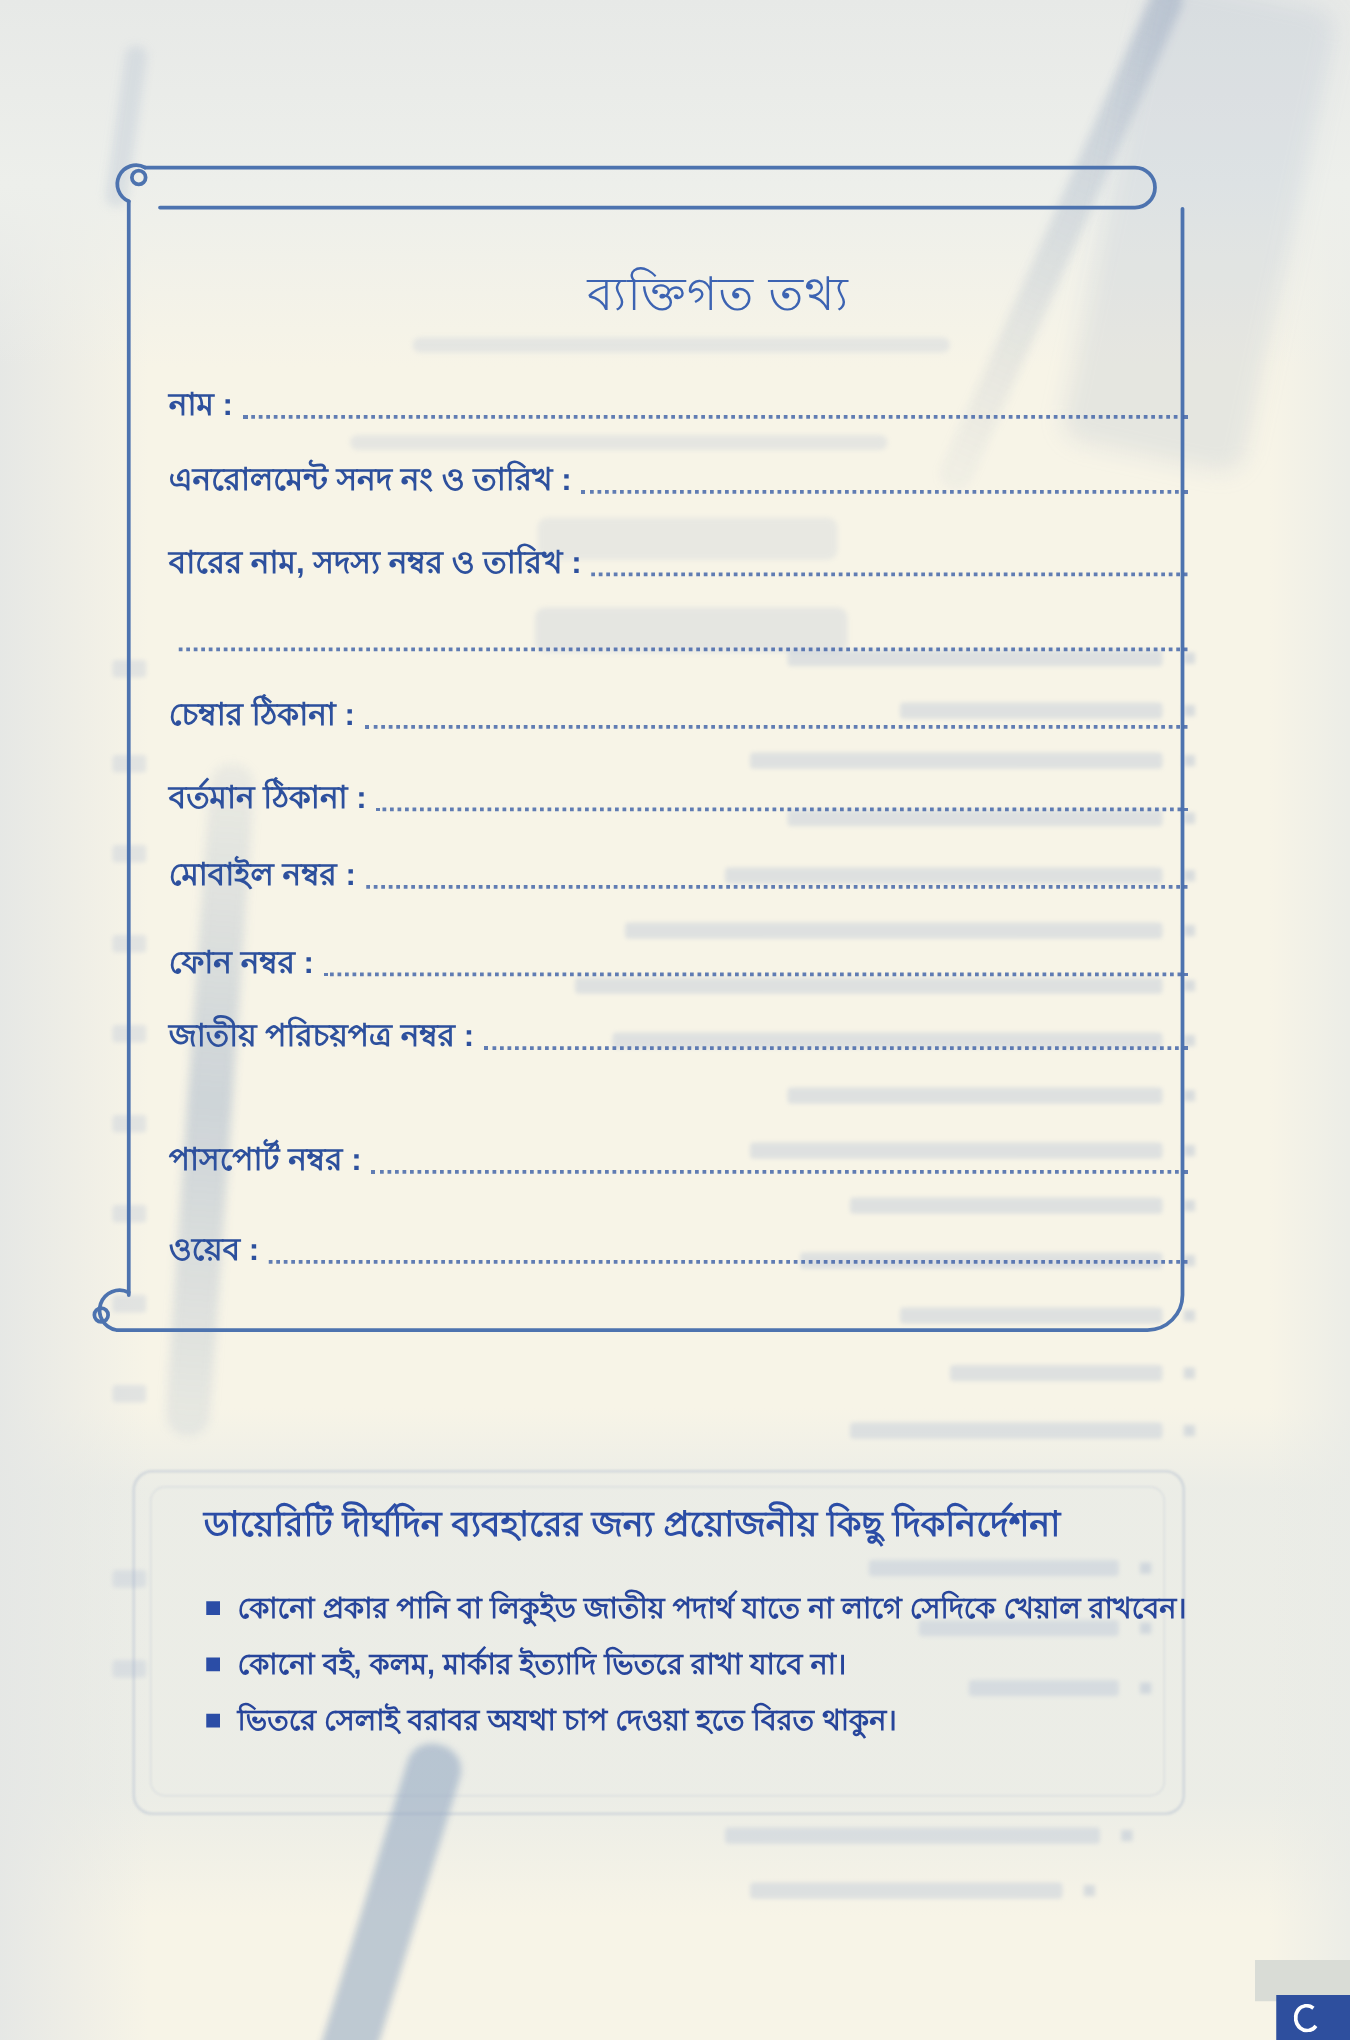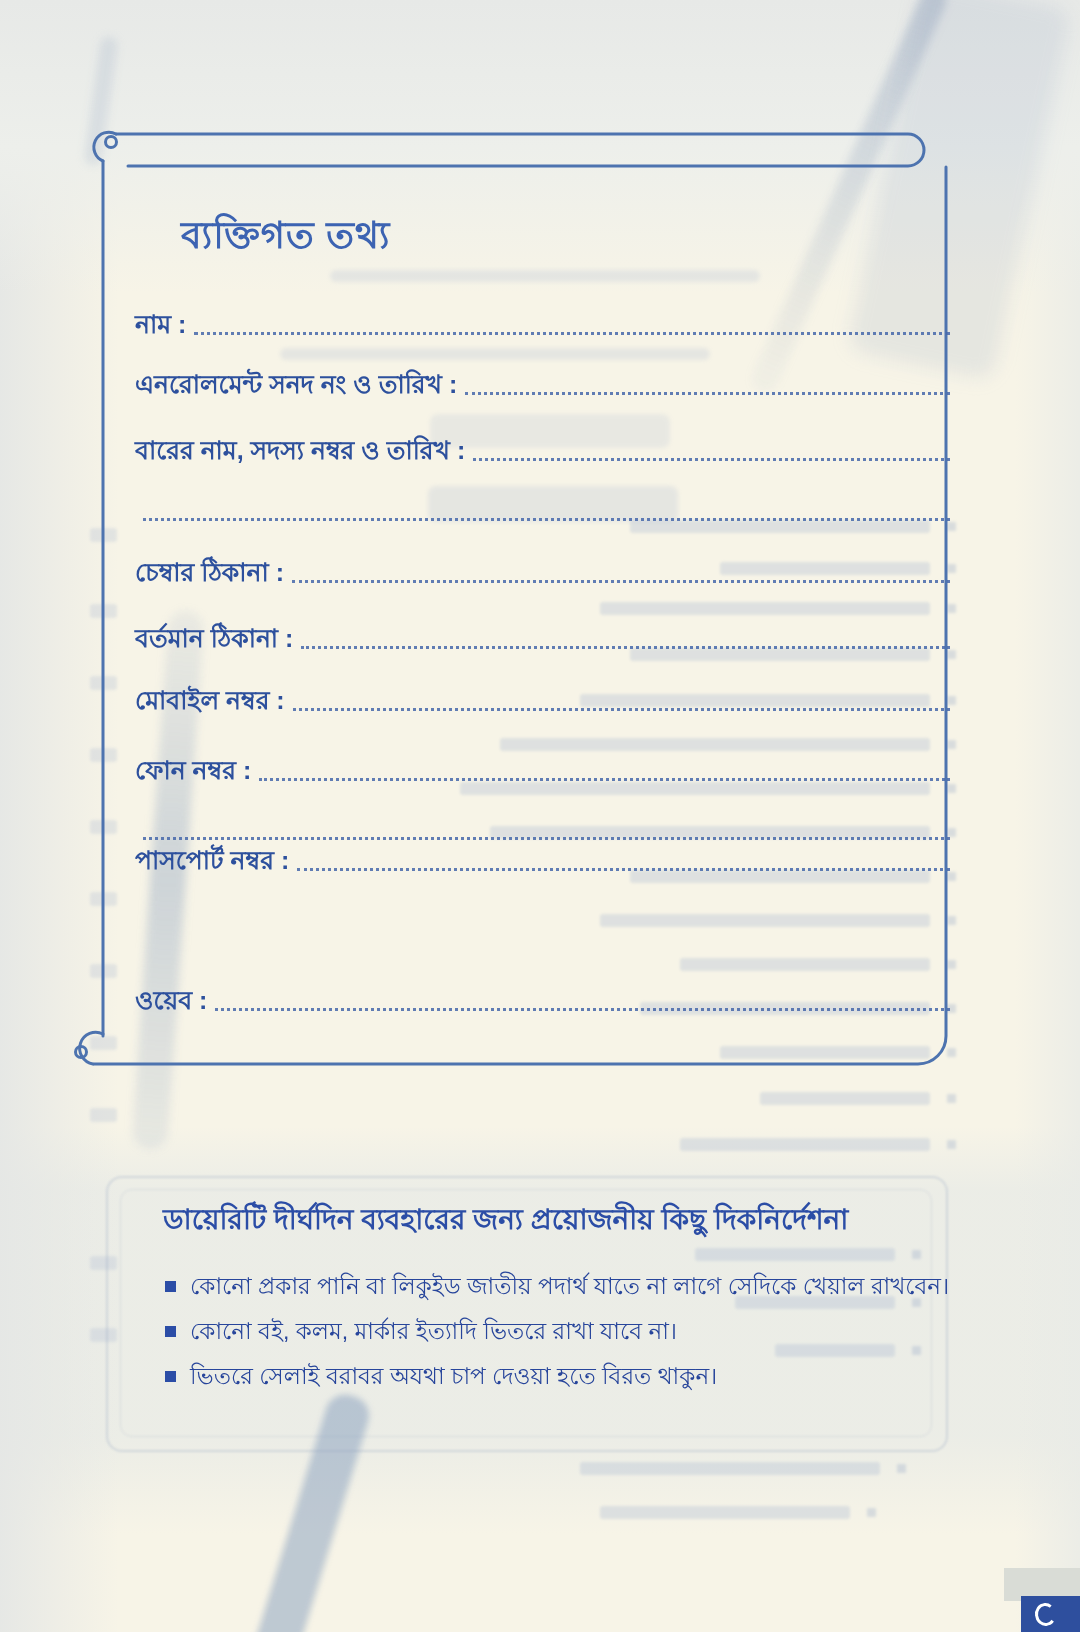--- a/index.html
+++ b/index.html
@@ -10,22 +10,22 @@
       linear-gradient(180deg,#e7e9e7 0%,#edefeb 9%,rgba(247,244,231,0) 18%),
       linear-gradient(90deg,rgba(229,231,229,.95) 0%,rgba(229,231,229,0) 11%),
       linear-gradient(270deg,rgba(233,235,231,.8) 0%,rgba(233,235,231,0) 6%),
       linear-gradient(180deg,rgba(247,244,231,0) 69%,rgba(226,231,230,.55) 73%,rgba(226,231,230,.55) 88%,rgba(247,244,231,0) 94%),
       #f7f4e7;
   }
   
   .frame-svg{position:absolute;left:0;top:0;width:1080px;height:1632px;}
   
   .title{
-    position:absolute;left:133px;top:206px;width:815px;
-    font-size:37px;font-weight:bold;color:#3c63b2;letter-spacing:1px;
+    position:absolute;left:143px;top:206px;width:815px;text-align:center;
+    font-size:37px;font-weight:normal;color:#3c63b2;letter-spacing:1px;
     text-indent:48px;
   }
   
   .field-row{
     position:absolute;left:135px;width:815px;height:42px;
     display:flex;align-items:flex-end;
   }
   .field-label{
     font-size:25px;font-weight:bold;color:#2d509d;white-space:nowrap;
     line-height:1.25;padding-bottom:2px;
@@ -36,21 +36,21 @@
   }
   
   .guide-heading{
     position:absolute;left:163px;top:1198px;width:800px;
     font-size:28px;font-weight:bold;color:#2b4da6;
   }
   .guide-list{
     position:absolute;left:163px;top:1272px;width:790px;
     display:flex;flex-direction:column;gap:15px;
   }
-  .guide-item{display:flex;align-items:flex-start;font-size:23px;color:#27459b;font-weight:normal;line-height:1.3;}
+  .guide-item{display:flex;align-items:flex-start;font-size:23px;color:#27459b;font-weight:bold;line-height:1.3;}
   .bullet-sq{
     flex:0 0 auto;width:11px;height:11px;background:#2b4da6;margin:9px 14px 0 2px;
   }
   
   .g{position:absolute;height:13px;background:#9fb0cf;opacity:.28;filter:blur(1.6px);border-radius:3px;}
   .g::after{content:"";position:absolute;right:-26px;top:2px;width:9px;height:9px;background:#8ba0c4;}
   .gn{position:absolute;width:27px;height:14px;background:#a3b2cf;opacity:.24;filter:blur(1.5px);border-radius:3px;}
   .gc{position:absolute;background:#a8b6d0;opacity:.22;filter:blur(2px);border-radius:8px;}
   .streak{position:absolute;filter:blur(4px);border-radius:20px;}
   .ghost-box{
@@ -168,23 +168,24 @@
   </div>
   <div class="field-row" style="top:614px">
     <span class="field-label">বর্তমান ঠিকানা :</span>
     <span class="field-line"></span>
   </div>
   <div class="field-row" style="top:746px">
     <span class="field-label">ফোন নম্বর :</span>
     <span class="field-line"></span>
   </div>
   <div class="field-row" style="top:805px">
-    <span class="field-line"></span>
-  </div>
-  <div class="field-row" style="top:836px">
+    <span class="field-label">জাতীয় পরিচয়পত্র নম্বর :</span>
+    <span class="field-line"></span>
+  </div>
+  <div class="field-row" style="top:904px">
     <span class="field-label">পাসপোর্ট নম্বর :</span>
     <span class="field-line"></span>
   </div>
   <div class="field-row" style="top:976px">
     <span class="field-label">ওয়েব :</span>
     <span class="field-line"></span>
   </div>
 
   <div class="guide-heading">ডায়েরিটি দীর্ঘদিন ব্যবহারের জন্য প্রয়োজনীয় কিছু দিকনির্দেশনা</div>
   <div class="guide-list">

